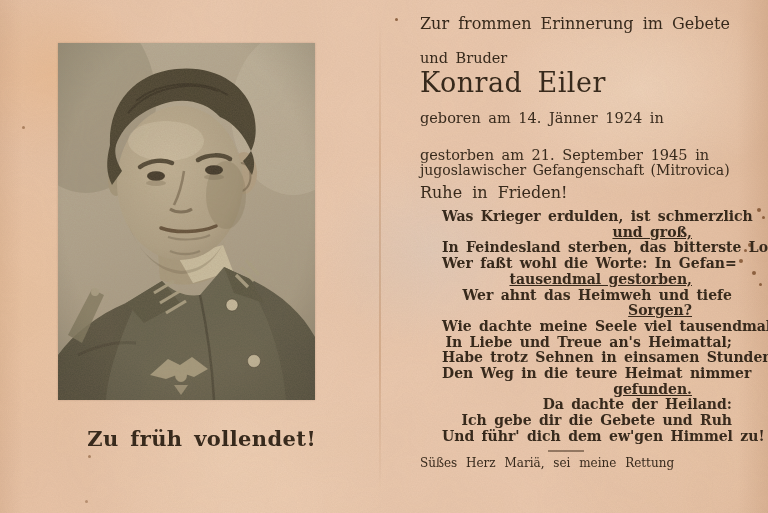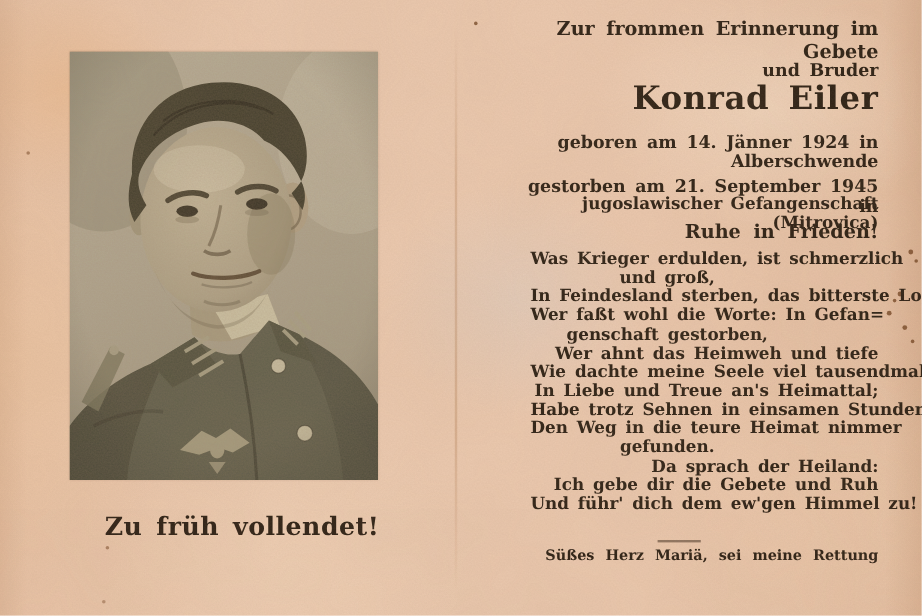--- a/index.html
+++ b/index.html
@@ -25,34 +25,34 @@
     background:linear-gradient(180deg, rgba(170,115,70,0) 4%, rgba(170,115,70,.26) 30%, rgba(170,115,70,.30) 70%, rgba(170,115,70,0) 96%);
     filter:blur(.4px);}
   .spot{position:absolute;border-radius:50%;background:var(--foxing,#6e3f1c);opacity:.75;filter:blur(.3px);}
   
   .photo{position:absolute;left:58px;top:43px;width:257px;height:357px;margin:0;box-shadow:0 0 2px rgba(90,60,40,.25);}
   .photo svg{display:block;width:257px;height:357px;}
   .caption{position:absolute;left:50px;top:426px;width:266px;text-align:right;
     font-size:21px;font-weight:bold;letter-spacing:.4px;word-spacing:4px;}
   
   .rp{position:absolute;left:420px;top:0;width:312px;height:513px;}
-  .rp .row{position:absolute;left:0;width:100%;text-align:right;font-weight:bold;}
+  .rp .row{position:absolute;left:0;width:100%;text-align:left;font-weight:normal;}
   .t1{top:14px;font-size:16px;word-spacing:4px;}
   .t2{top:35px;font-size:14.5px;word-spacing:3px;}
   .t3{top:50px;font-size:14.5px;word-spacing:3px;}
   .nm{top:67px;font-size:27px;letter-spacing:.5px;word-spacing:6px;}
   .b1{top:110px;font-size:14.5px;word-spacing:3px;}
   .b2{top:126px;font-size:14.5px;}
   .d1{top:147px;font-size:14.5px;word-spacing:3px;}
   .d2{top:162px;font-size:14px;word-spacing:2px;}
   .rip{top:183px;font-size:16px;word-spacing:5px;}
   .poem{position:absolute;left:0;top:209px;width:100%;font-weight:bold;font-size:14px;line-height:15.7px;}
   .poem .ln{white-space:nowrap;word-spacing:2.5px;}
   .poem .l{text-align:right;padding-left:22px;}
-  .poem .r{text-align:center;padding-right:40px;}
+  .poem .r{text-align:right;padding-right:40px;text-decoration:underline;}
   .divider{position:absolute;left:128px;top:450px;width:36px;height:2px;background:rgba(70,50,35,.55);}
   .closing{top:456px;font-size:12px;word-spacing:5px;}
   .grain{position:absolute;left:0;top:0;width:768px;height:513px;pointer-events:none;}
 </style>
 </head>
 <body>
 
 <div class="card">
   <div class="edge-shade"></div>
   <div class="fold"></div>
@@ -161,37 +161,37 @@
       <rect width="257" height="357" filter="url(#fg)" opacity="0.22"></rect>
     </svg>
   </figure>
   <div class="caption">Zu früh vollendet!</div>
 
   <div class="rp">
     <div class="row t1">Zur frommen Erinnerung im Gebete</div>
     <div class="row t3">und Bruder</div>
     <div class="row nm">Konrad Eiler</div>
     <div class="row b1">geboren am 14. Jänner 1924 in</div>
-    <div class="row b2">Alberschwende</div>
     <div class="row d1">gestorben am 21. September 1945 in</div>
     <div class="row d2">jugoslawischer Gefangenschaft (Mitrovica)</div>
     <div class="row rip">Ruhe in Frieden!</div>
     <div class="poem">
       <div class="ln l">Was Krieger erdulden, ist schmerzlich</div>
       <div class="ln r">und groß,</div>
       <div class="ln l">In Feindesland sterben, das bitterste Los!</div>
       <div class="ln l">Wer faßt wohl die Worte: In Gefan=</div>
-      <div class="ln r">genschaft gestorben,</div>
+      <div class="ln r">tausendmal gestorben,</div>
       <div class="ln l">Wer ahnt das Heimweh und tiefe</div>
+      <div class="ln r">Sorgen?</div>
       <div class="ln l">Wie dachte meine Seele viel tausendmal</div>
       <div class="ln l">In Liebe und Treue an's Heimattal;</div>
       <div class="ln l">Habe trotz Sehnen in einsamen Stunden,</div>
       <div class="ln l">Den Weg in die teure Heimat nimmer</div>
       <div class="ln r">gefunden.</div>
-      <div class="ln l">Da sprach der Heiland:</div>
+      <div class="ln l">Da dachte der Heiland:</div>
       <div class="ln l">Ich gebe dir die Gebete und Ruh</div>
       <div class="ln l">Und führ' dich dem ew'gen Himmel zu!</div>
     </div>
     <div class="divider"></div>
     <div class="row closing">Süßes Herz Mariä, sei meine Rettung</div>
   </div>
 
   <svg class="grain" viewBox="0 0 768 513" preserveAspectRatio="none">
     <rect width="768" height="513" filter="url(#fb)" opacity="0.10"></rect>
     <rect width="768" height="513" filter="url(#fg)" opacity="0.13"></rect>

